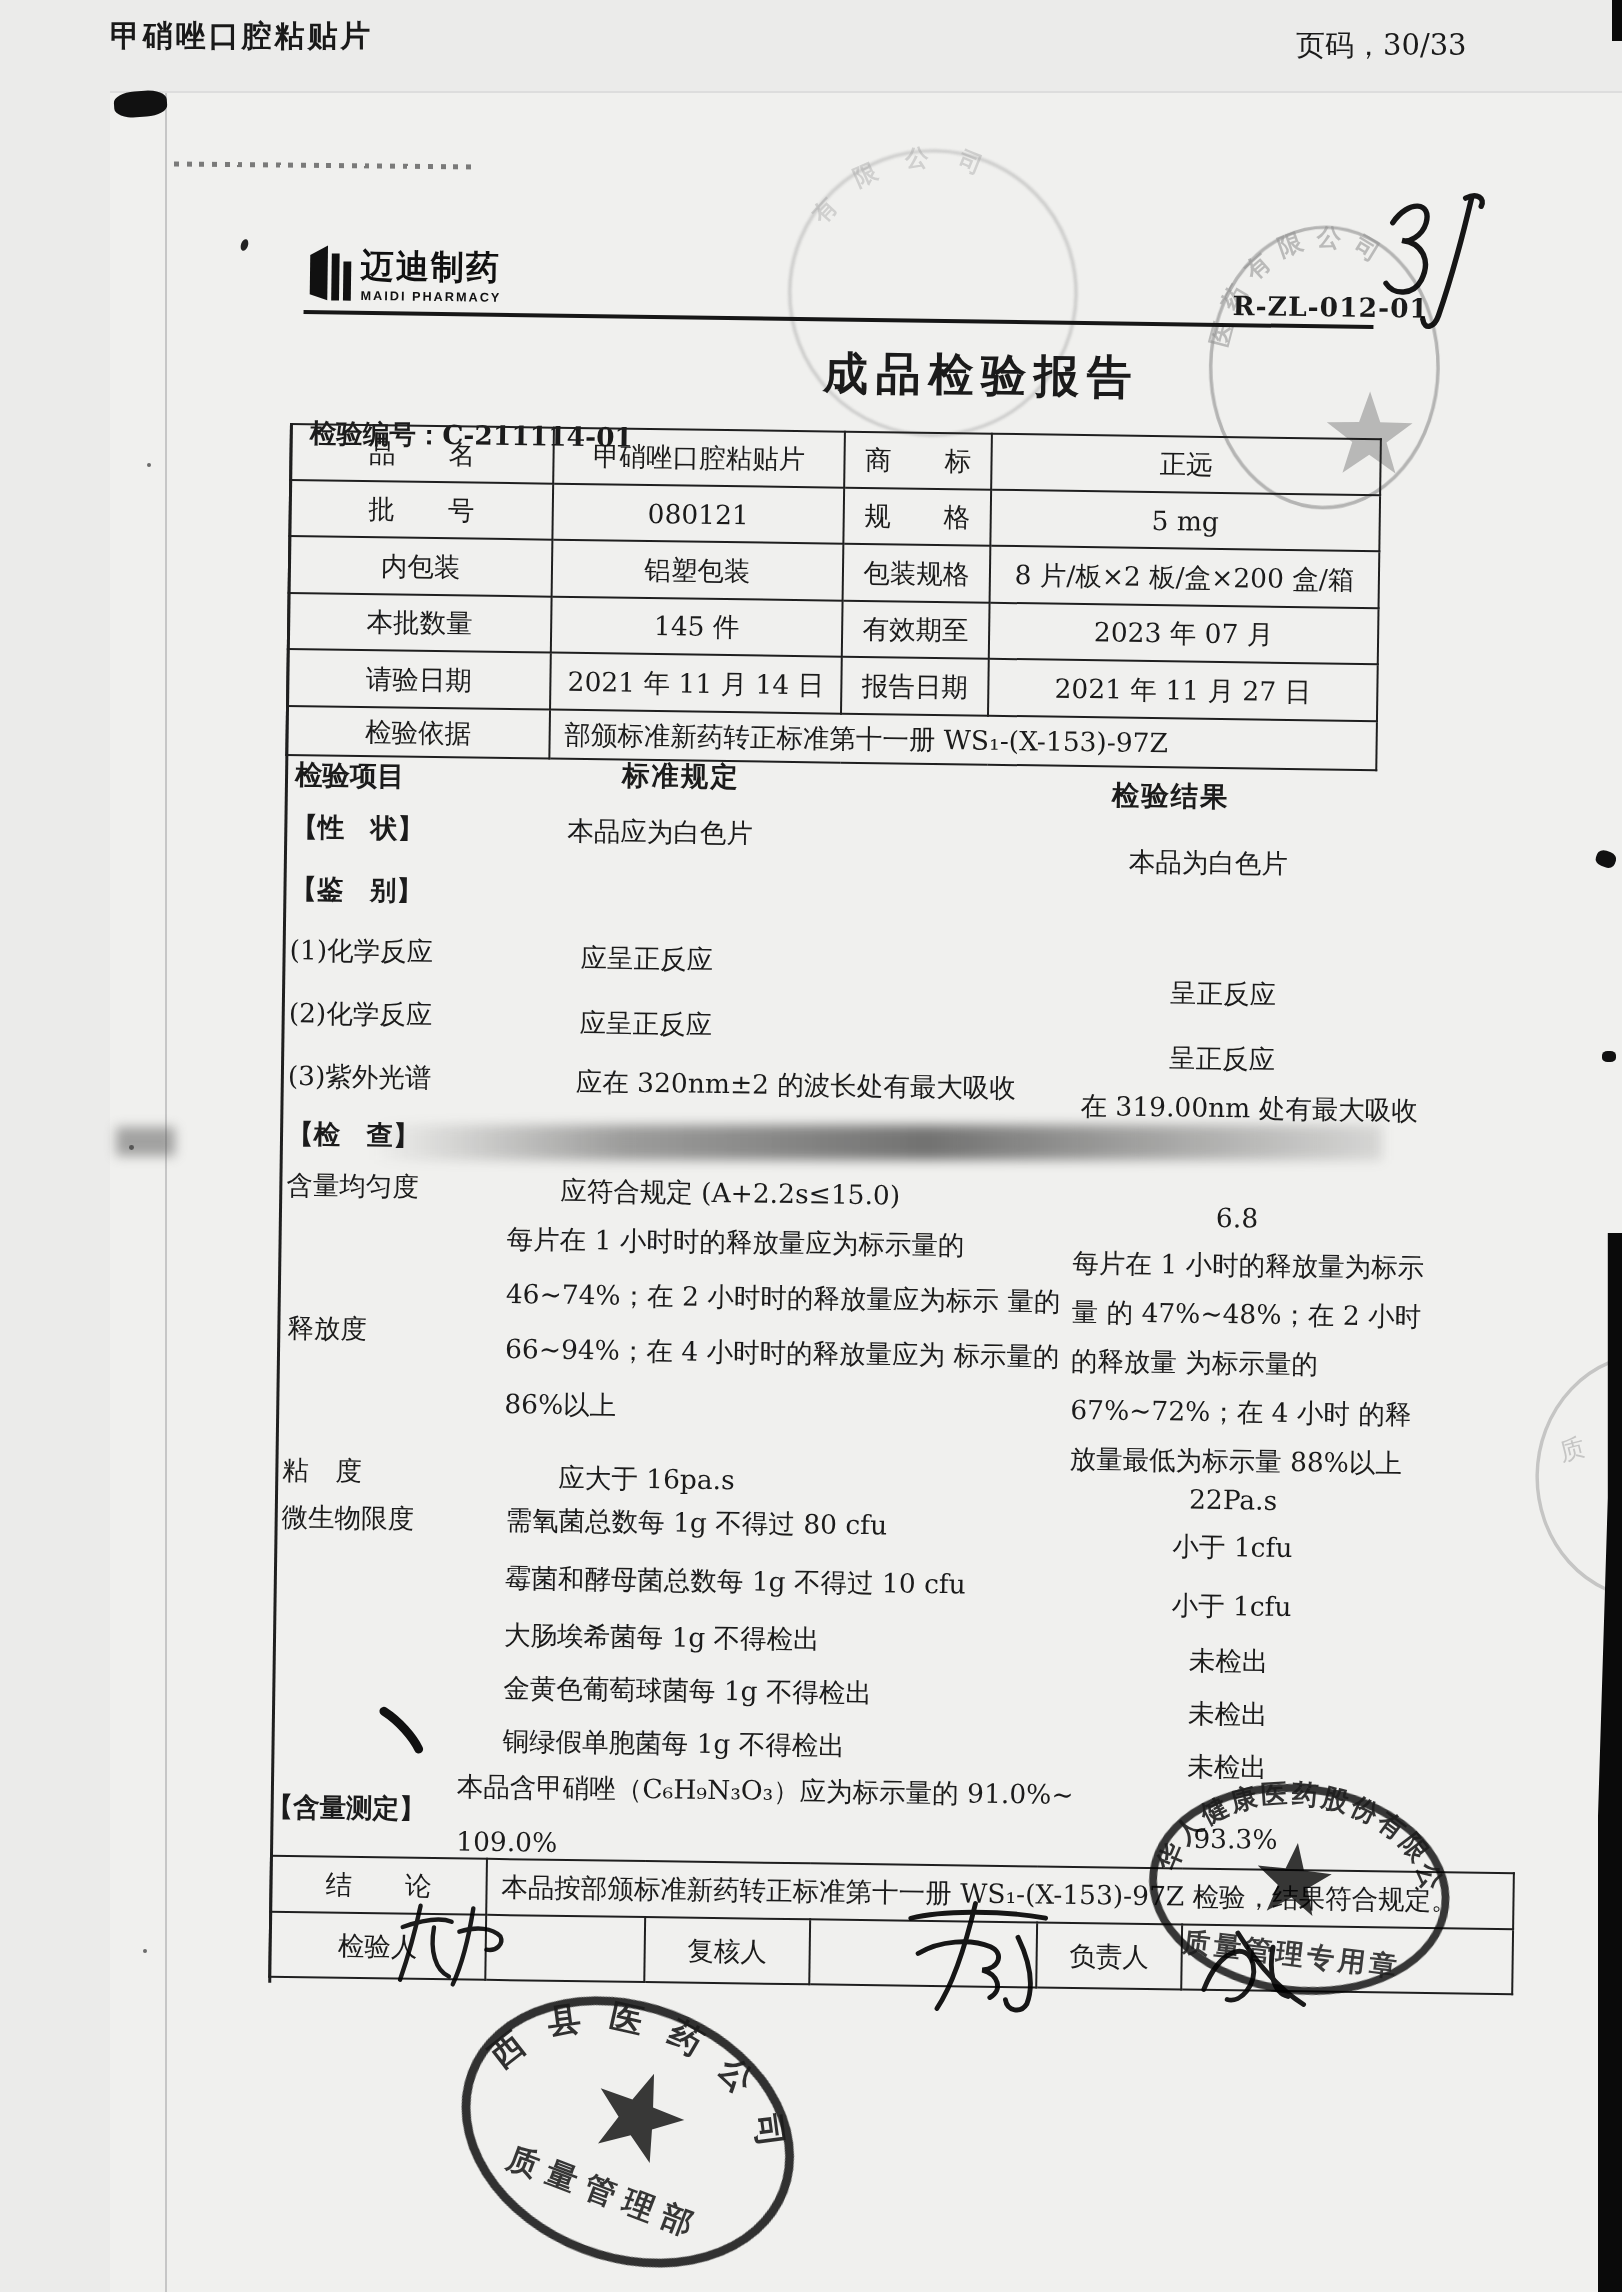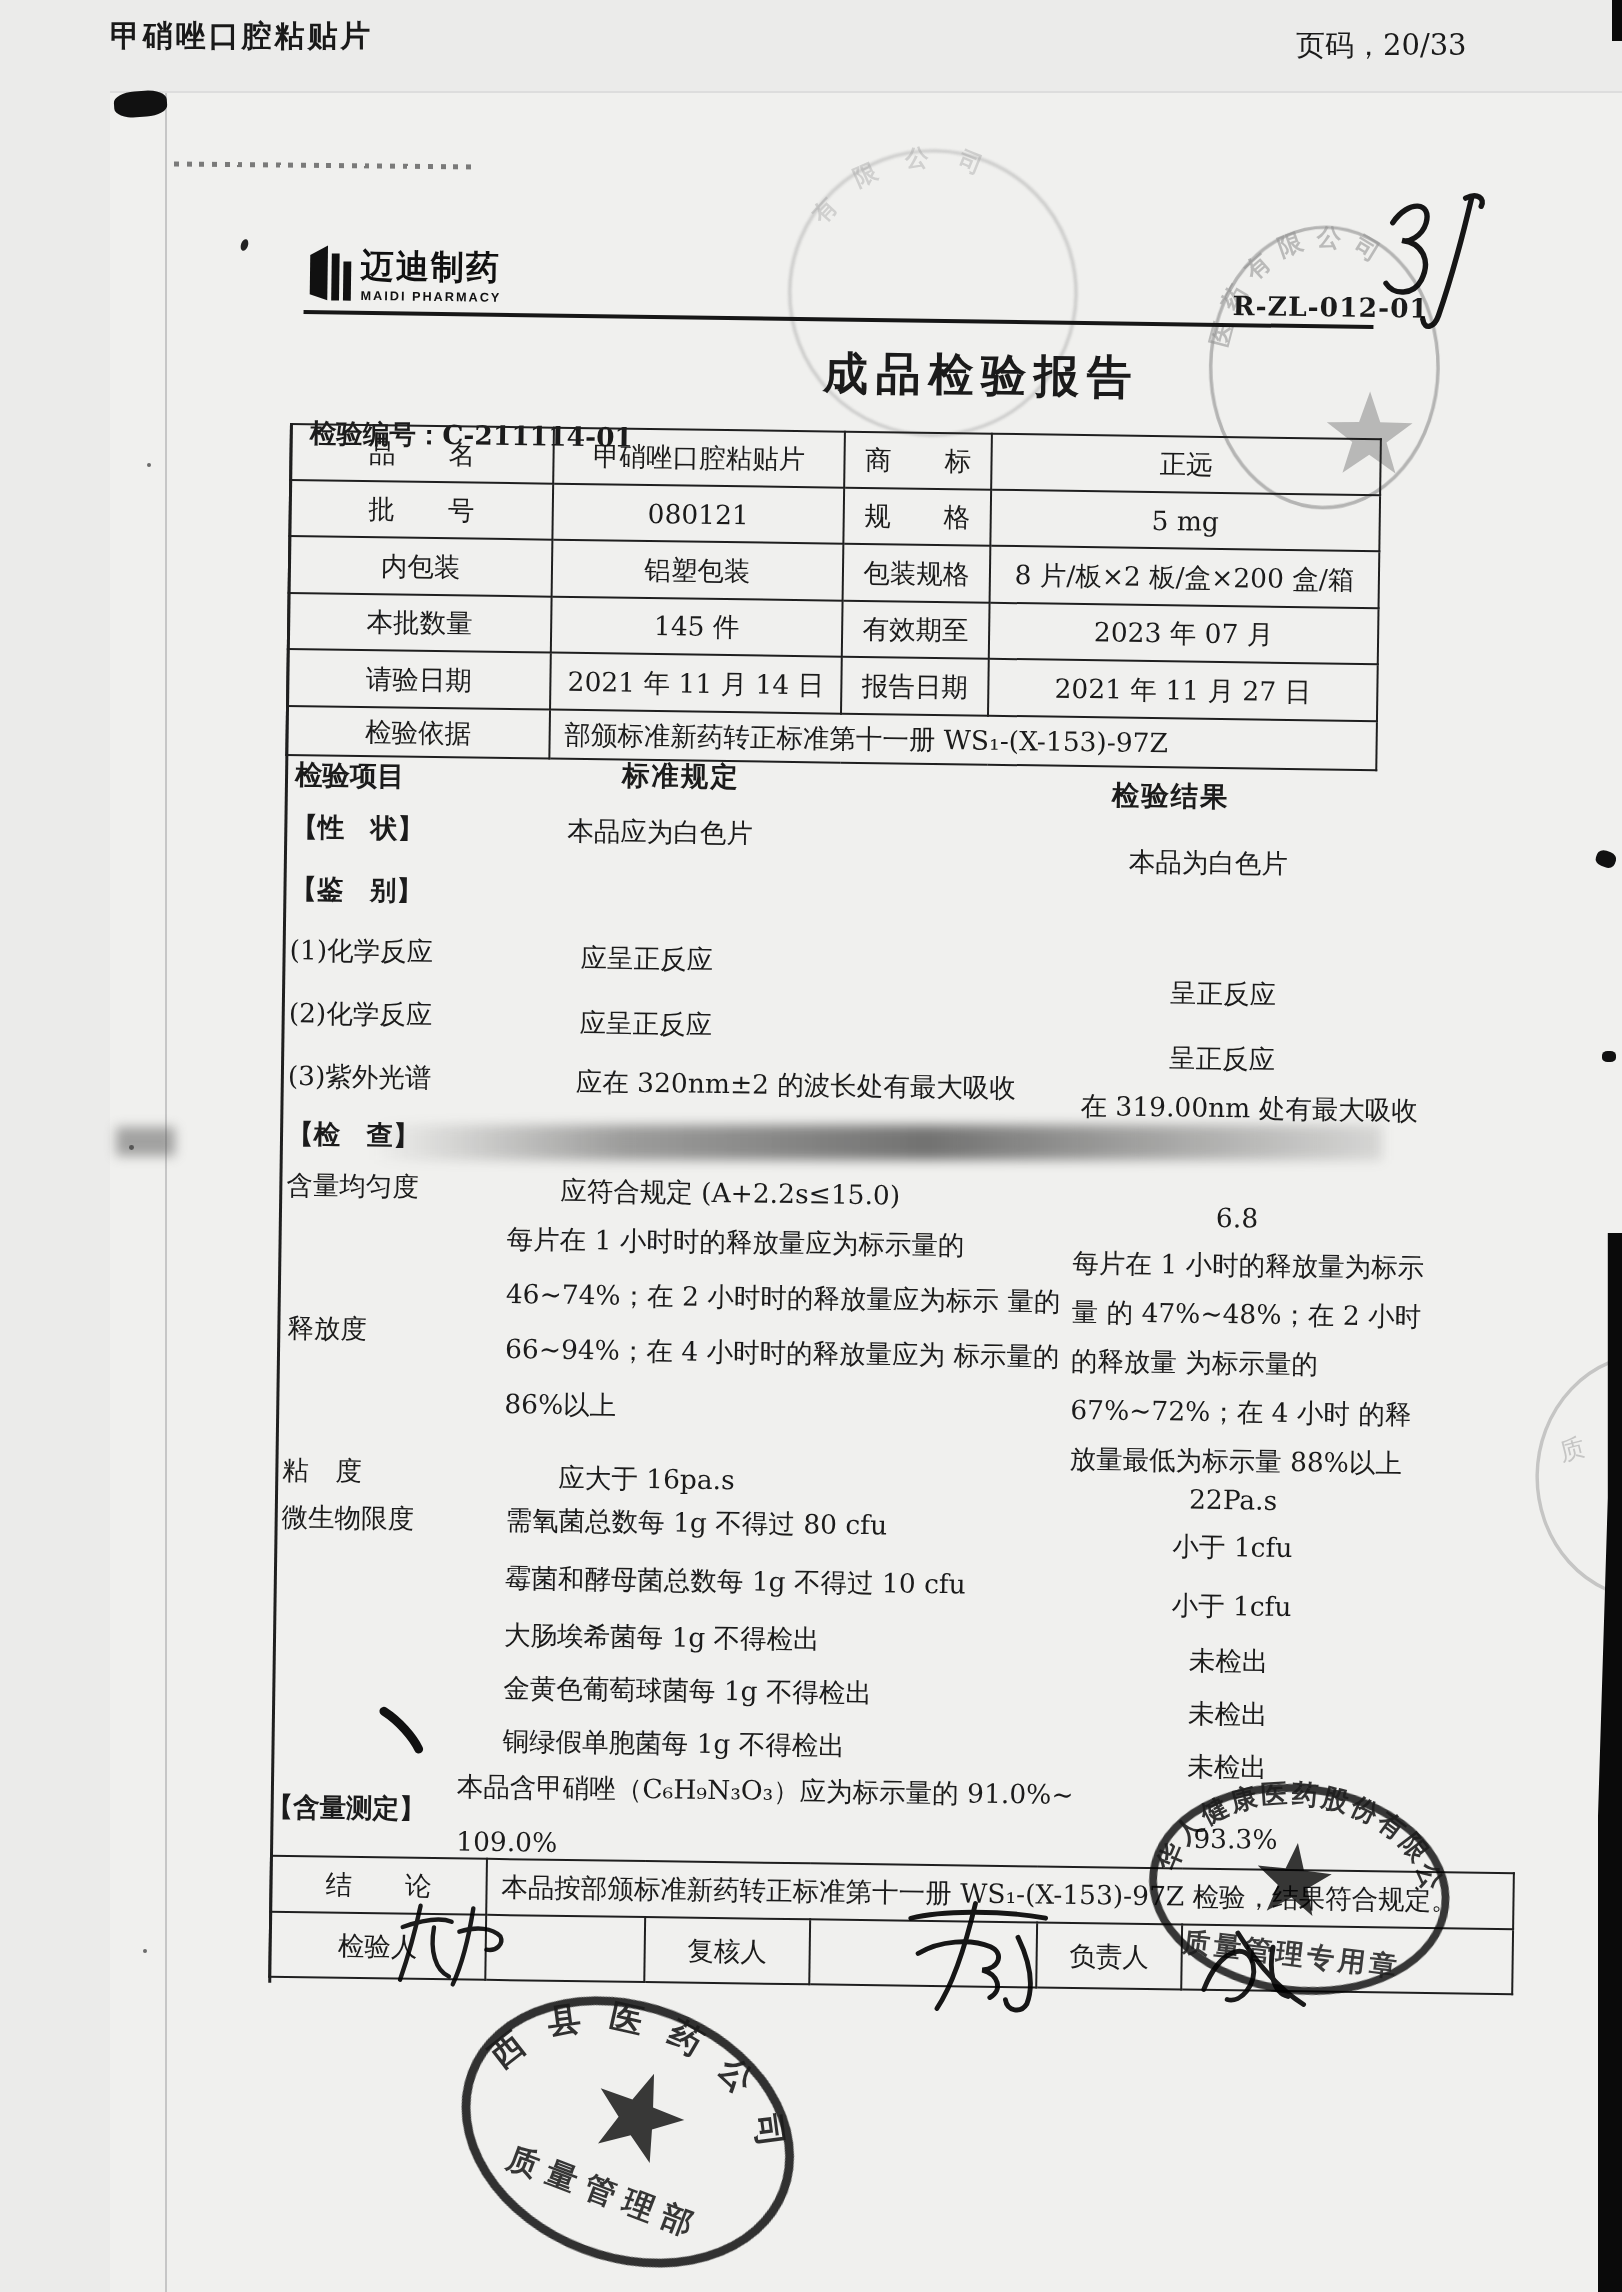--- a/index.html
+++ b/index.html
@@ -19,21 +19,21 @@
   .stamp{position:absolute;mix-blend-mode:multiply;}
   .sig{position:absolute;mix-blend-mode:multiply;}
   .smudge{position:absolute;filter:blur(5.9px);}
 </style>
 </head>
 <body>
 
 <div class="screen">
 
   <div class="hdr" style="left:110px;top:15.7px;font-size:30px;letter-spacing:2.9px;">甲硝唑口腔粘贴片</div>
-  <div class="t" style="left:1296px;top:27.4px;font-size:29px;">页码，20/33</div>
+  <div class="t" style="left:1296px;top:27.4px;font-size:29px;">页码，30/33</div>
 
   <div class="paper"></div>
 
   <div id="doc">
 
     <svg class="stamp" style="left:779px;top:135px;" width="304" height="304" viewBox="0 0 310 310">
       <ellipse cx="155" cy="152" rx="146" ry="145" fill="none" stroke="#a3a3a3" stroke-width="3.5" opacity="0.45" style="filter:blur(1px)"></ellipse>
       <path id="arcA" d="M25,152 A130,130 0 1 1 285,152" fill="none"></path>
       <text font-size="24" fill="#a0a0a0" opacity="0.4" letter-spacing="28" font-weight="700">
         <textPath href="#arcA" startOffset="70">有限公司</textPath>

